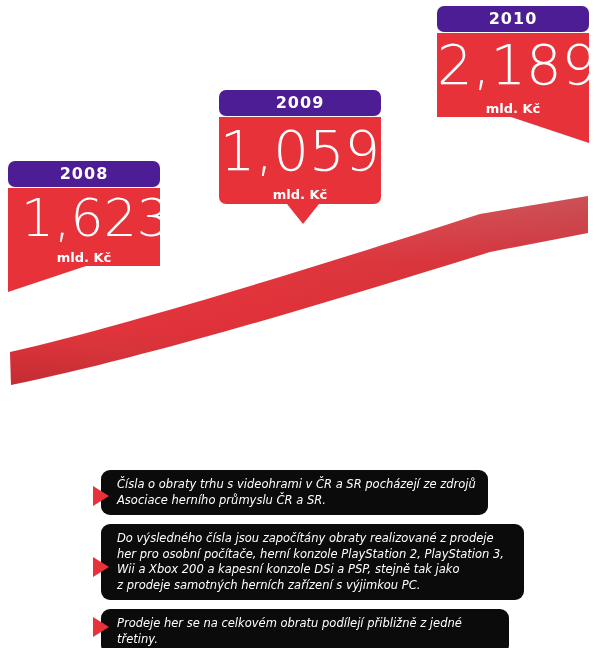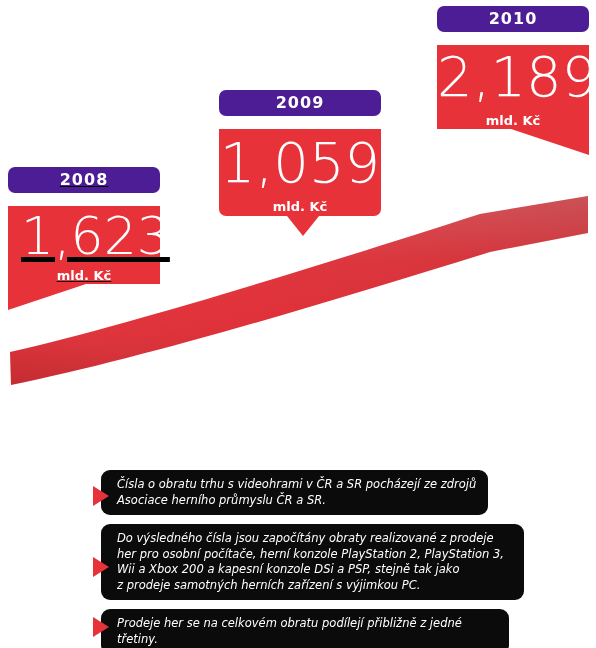--- a/index.html
+++ b/index.html
@@ -46,21 +46,21 @@
     font-size: 16px;
     font-weight: bold;
     letter-spacing: 1px;
     font-family: "DejaVu Sans", sans-serif;
     position: relative;
     z-index: 3;
   }
   .callout .body {
     position: relative;
     background: #e8323a;
-    margin-top: 13px;
+    margin-top: 1px;
     text-align: center;
     z-index: 2;
   }
   .callout .value {
     color: #ffffff;
     font-family: "DejaVu Sans", sans-serif;
     font-weight: 300;
     line-height: 1;
     letter-spacing: 0px;
     display: block;
@@ -72,21 +72,21 @@
     font-weight: bold;
     display: block;
   }
   .callout .tail {
     position: absolute;
     width: 0; height: 0;
     z-index: 1;
   }
 
   
-  #callout-2008 { left: 8px; top: 167px; width: 136px; text-decoration: underline; }
+  #callout-2008 { left: 8px; top: 161px; width: 136px; }
   #callout-2008 .bar { width: 152px; }
   #callout-2008 .body { width: 152px; height: 78px; padding-top: 2px; box-sizing: border-box; }
   #callout-2008 .value { font-size: 52px; margin-top: 2px; padding-left: 13px; }
   #callout-2008 .unit { margin-top: 6px; }
   #callout-2008 .tail {
     left: 0; top: 100%;
     border-left: 0 solid transparent;
     border-right: 78px solid transparent;
     border-top: 26px solid #e8323a;
   }
@@ -221,21 +221,21 @@
       <span class="value">2,189</span>
       <span class="unit">mld. Kč</span>
       <span class="tail"></span>
     </div>
   </div>
 
   <div class="notes">
 
     <div class="note" id="note-0">
       <span class="marker"></span>
-      <div class="note-box">Čísla o obratu trhu s videohrami v ČR a SR pocházejí ze zdrojů
+      <div class="note-box">Čísla o obraty trhu s videohrami v ČR a SR pocházejí ze zdrojů
 Asociace herního průmyslu ČR a SR.</div>
     </div>
 
     <div class="note" id="note-1">
       <span class="marker"></span>
       <div class="note-box">Do výsledného čísla jsou započítány obraty realizované z prodeje
 her pro osobní počítače, herní konzole PlayStation 2, PlayStation 3,
 Wii a Xbox 200 a kapesní konzole DSi a PSP, stejně tak jako
 z prodeje samotných herních zařízení s výjimkou PC.</div>
     </div>

